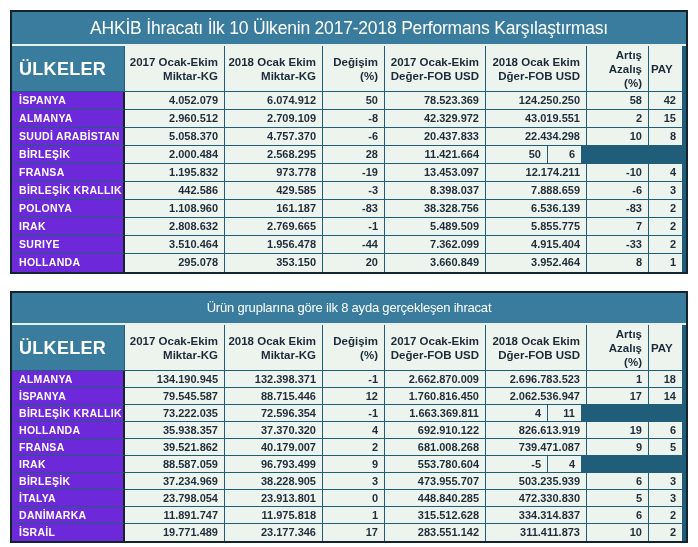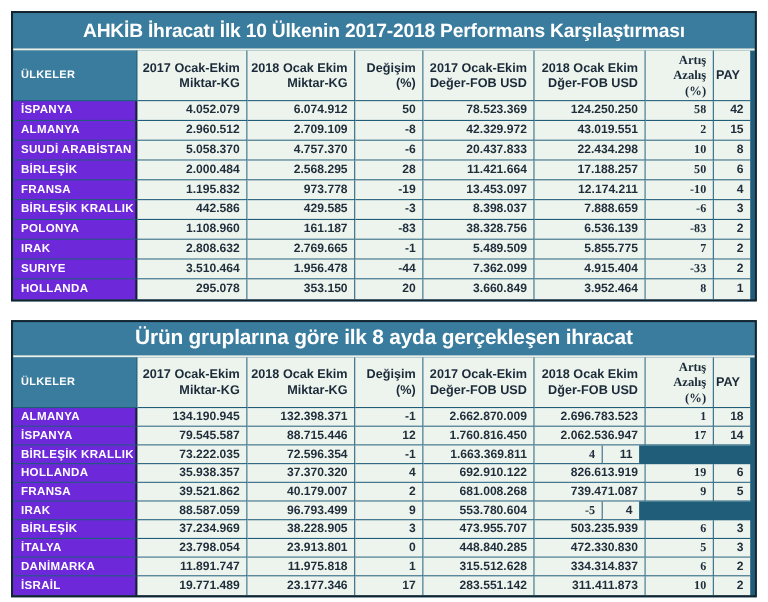--- a/index.html
+++ b/index.html
@@ -10,51 +10,51 @@
   }
   .stage{position:relative;width:698px;height:547px;background:#fff;}
   .tablebox{
     position:absolute;left:10px;width:674px;
     border:2px solid #13242e;background:#3a7c9e;
   }
   #table0{top:10px;}
   #table1{top:291px;}
   .titlebar{
     background:#3a7c9e;color:#ffffff;text-align:center;
-    font-weight:700;letter-spacing:-0.2px;
+    font-weight:400;letter-spacing:-0.2px;
   }
   #table0 .titlebar{height:32px;line-height:32px;font-size:17.5px;}
-  #table1 .titlebar{height:30px;line-height:30px;font-size:19px;}
+  #table1 .titlebar{height:30px;line-height:30px;font-size:13px;}
   .grid{width:100%;border-top:2px solid #e8f0ea;background:#1f5d79;}
   .hrow,.row{display:flex;width:100%;}
   .cell{
     box-sizing:border-box;overflow:hidden;
     border-right:1px solid #1f5d79;border-bottom:1px solid #1f5d79;
     background:#edf4ee;color:#1b2a38;
   }
   .cell:last-child{border-right:none;}
   .row:last-child .cell{border-bottom:none;}
   
   .c0{width:113px;}
   .c1{width:100px;}
   .c2{width:98px;}
   .c3{width:62px;}
   .c4{width:101px;}
   .c5{width:101px;}
-  .c6{width:62px;font-family:Liberation Serif, serif;}
+  .c6{width:62px;}
   .c7{width:33px;}
   
   .h{
     height:46px;display:flex;flex-direction:column;justify-content:center;
     font-weight:700;font-size:11.5px;line-height:14px;
     text-align:right;padding:2px 6px 2px 2px;white-space:pre-line;
   }
   .h.c0{
     background:#3a7c9e;color:#ffffff;text-align:left;
-    padding-left:7px;font-size:10px;letter-spacing:0.3px;
+    padding-left:7px;font-size:18px;letter-spacing:0.3px;
   }
   .h.c7{text-align:right;padding-right:17px;}
   
   #table0 .row .cell{height:18px;line-height:17px;}
   #table1 .row .cell{height:17px;line-height:16px;}
   .country{
     background:#6d28d9;color:#ffffff;font-weight:700;
     font-size:10.5px;padding-left:7px;letter-spacing:0.3px;
     text-align:left;border-right:2px solid #13242e;
   }
@@ -117,21 +117,20 @@
             <div class="cell c5 num">22.434.298</div>
             <div class="cell c6 num">10</div>
             <div class="cell c7 num">8</div>
           </div>
           <div class="row">
             <div class="cell c0 country">BİRLEŞİK DEVLETLER</div>
             <div class="cell c1 num">2.000.484</div>
             <div class="cell c2 num">2.568.295</div>
             <div class="cell c3 num">28</div>
             <div class="cell c4 num">11.421.664</div>
-            <div class="cell c5 num">17.188.257</div>
             <div class="cell c6 num">50</div>
             <div class="cell c7 num">6</div>
           </div>
           <div class="row">
             <div class="cell c0 country">FRANSA</div>
             <div class="cell c1 num">1.195.832</div>
             <div class="cell c2 num">973.778</div>
             <div class="cell c3 num">-19</div>
             <div class="cell c4 num">13.453.097</div>
             <div class="cell c5 num">12.174.211</div>

